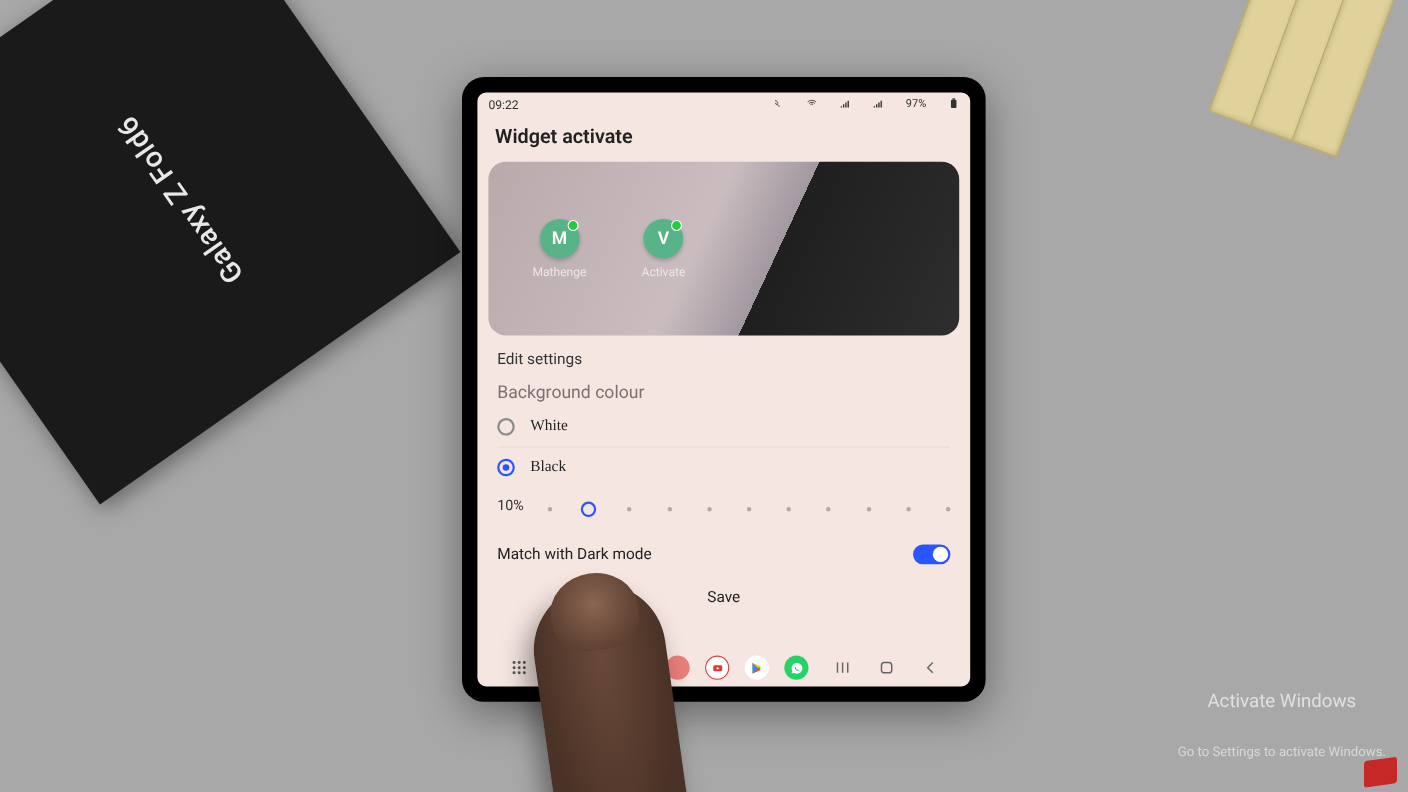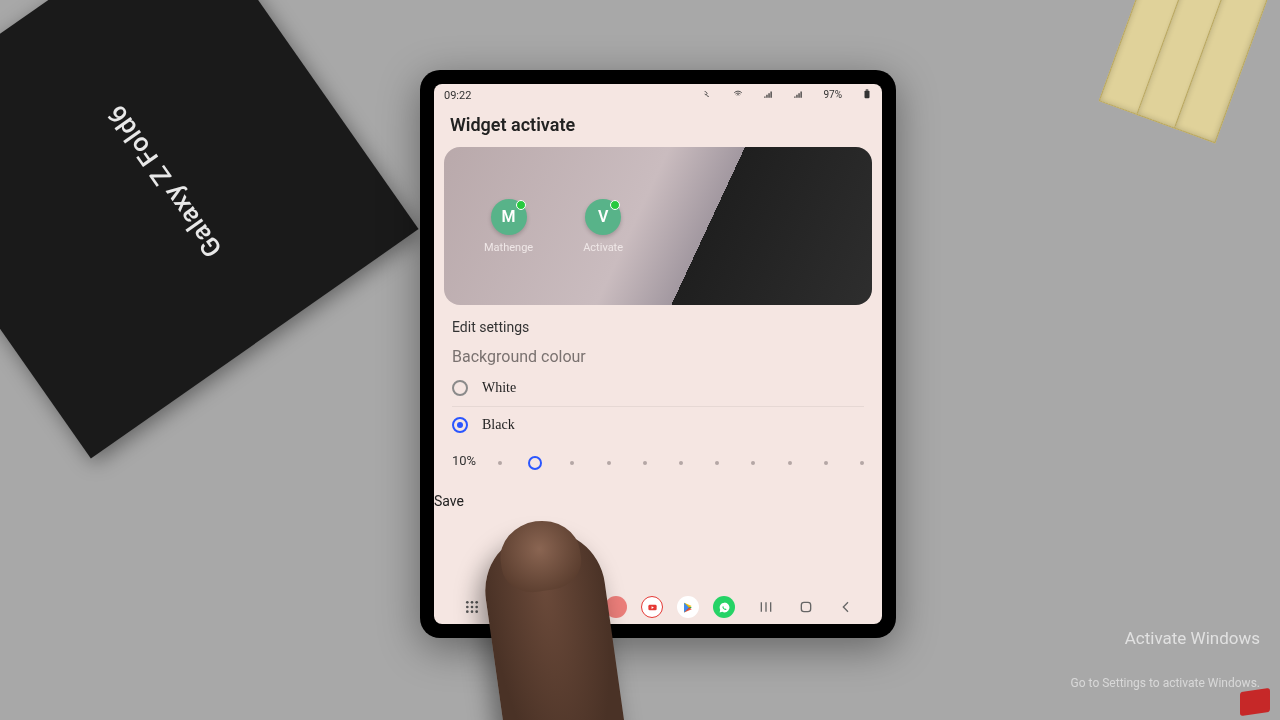--- a/index.html
+++ b/index.html
@@ -140,21 +140,21 @@
   .toggle-row .lbl { font-size:14px; color:#222; }
   .switch {
     margin-left:auto; width:34px; height:18px; border-radius:10px;
     background:#2a56ff; position:relative;
   }
   .switch::after {
     content:""; position:absolute; right:2px; top:2px;
     width:14px; height:14px; border-radius:50%; background:#fff;
   }
 
-  .save-row { padding: 10px 0 4px; font-size:14px; color:#222; }
+  .save-row { text-align:center; padding: 10px 0 4px; font-size:14px; color:#222; }
 
   
   .navbar {
     height:34px; margin-top:auto;
     display:flex; align-items:center; justify-content:center; gap:14px;
     padding:0 10px;
   }
   .navico {
     width:22px; height:22px; border-radius:50%;
     display:flex; align-items:center; justify-content:center;
@@ -179,21 +179,21 @@
   .finger::before{
     content:""; position:absolute; top:-10px; left:20px;
     width:80px; height:70px;
     background: radial-gradient(ellipse at 50% 40%, #8a6552 0%, #5a3d2e 80%);
     border-radius:50% 50% 40% 40%;
   }
 
   
   .watermark {
     position:absolute; right:20px; bottom:30px;
-    text-align:right; color:rgba(255,255,255,.65);
+    text-align:center; color:rgba(255,255,255,.65);
     font-size:17px;
   }
   .watermark .line2 { font-size:12px; color:rgba(255,255,255,.55);margin-top:28px; }
 
   .corner-badge {
     position:absolute; right:10px; bottom:6px;
     width:30px; height:24px; background:#c62828;
     transform: skewY(-8deg);
     border-radius:3px;
   }
@@ -290,20 +290,24 @@
             <span></span>
             <span></span>
             <span></span>
             <span></span>
             <span></span>
         </div>
         <div class="thumb" style="left: 10%;"></div>
       </div>
     </div>
 
+    <div class="toggle-row">
+      <div class="lbl">Match with Dark mode</div>
+      <div class="switch"></div>
+    </div>
 
     <div class="save-row">
       <span>Save</span>
     </div>
 
     <div class="navbar">
       <div class="navico grid">
         <svg viewBox="0 0 24 24" fill="#555">
             <circle cx="5" cy="5" r="2"></circle>
             <circle cx="12" cy="5" r="2"></circle>

